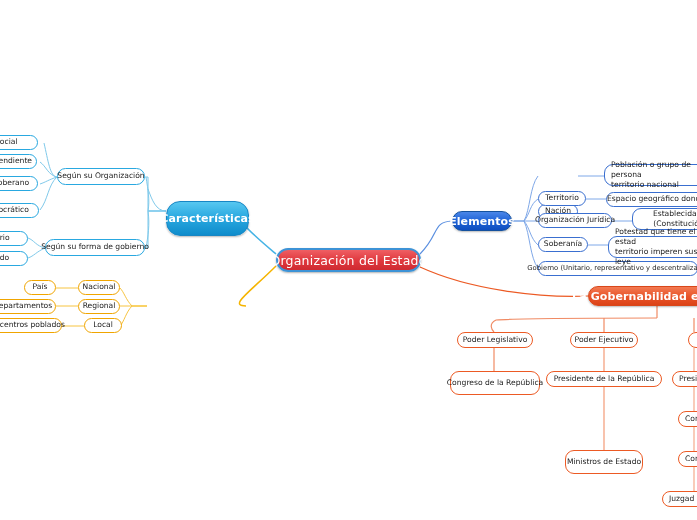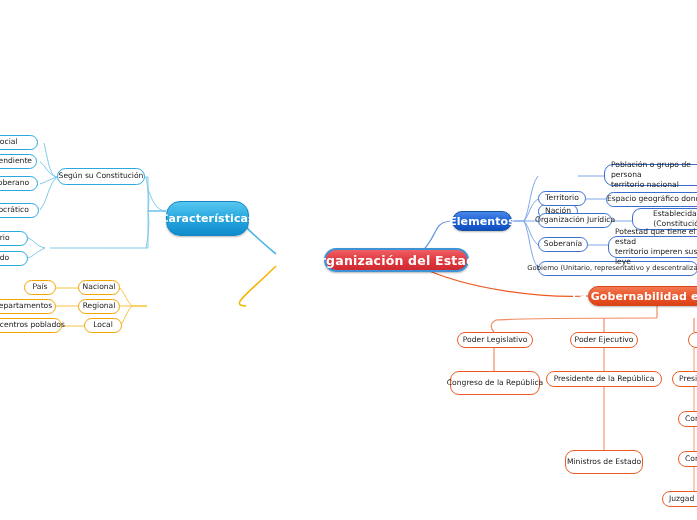--- a/index.html
+++ b/index.html
@@ -11,24 +11,23 @@
   #canvas{position:absolute;left:0;top:0;width:697px;height:520px;}
   svg.links{position:absolute;left:0;top:0;width:697px;height:520px;pointer-events:none;}
 
   .node{position:absolute;box-sizing:border-box;display:flex;align-items:center;
         justify-content:center;text-align:center;white-space:pre;}
 
   
   .root{
     border-radius:16px;border:2px solid #3d93d6;
     background:linear-gradient(180deg,#ef5f63 0%,#e0393f 52%,#cf2a31 100%);
-    color:#ffffff;font-weight:bold;font-size:12.5px;
+    color:#ffffff;font-weight:normal;font-size:12.5px;
     box-shadow:0 1px 2px rgba(0,0,0,.30);
     letter-spacing:.2px;
-    margin-left:48px;
   }
 
   
   .main{border-radius:14px;font-weight:bold;font-size:11px;letter-spacing:.1px;
         box-shadow:0 1px 2px rgba(0,0,0,.28);}
   .main.cyan{border:1px solid #1786c4;color:#ffffff;
     background:linear-gradient(180deg,#57c7f0 0%,#29a8e0 48%,#0f8ccb 100%);}
   .main.blue{border:1px solid #14519e;color:#ffffff;
     background:linear-gradient(180deg,#4a86e8 0%,#1f63d6 50%,#0f4ec0 100%);text-align:right;}
   .main.amber{border:1px solid #d79200;color:#5a3f00;
@@ -104,21 +103,22 @@
     <path d="M694 318 L 694 332" stroke="#f08a63" stroke-width="1.2" fill="none"></path>
     <path d="M494 348 L 494 372" stroke="#f08a63" stroke-width="1.2" fill="none"></path>
     <path d="M604 348 L 604 452" stroke="#f5a98a" stroke-width="1.4" fill="none"></path>
     <path d="M694 348 L 694 500" stroke="#f5a98a" stroke-width="1.2" fill="none"></path>
   </svg>
 
   <div class="node root" style="left:276px;top:248px;width:145px;height:24px;">Organización del Estado</div>
 
   <div class="node main cyan" style="left:166px;top:201px;width:83px;height:35px;">Características</div>
 
-  <div class="node box cy" style="left:57px;top:168px;width:88px;height:17px;">Según su Constitución</div>
+  <div class="node box cy" style="left:57px;top:168px;width:88px;height:17px;">Según su Organización</div>
+  <div class="node box cy" style="left:45px;top:239px;width:100px;height:17px;">Según su forma de gobierno</div>
 
   <div class="node box cy clip-l" style="left:-12px;top:135px;width:50px;height:15px;">Social</div>
   <div class="node box cy clip-l" style="left:-18px;top:154px;width:55px;height:15px;">ependiente</div>
   <div class="node box cy clip-l" style="left:-14px;top:176px;width:52px;height:15px;">Soberano</div>
   <div class="node box cy clip-l" style="left:-16px;top:203px;width:55px;height:15px;">mocrático</div>
 
   <div class="node box cy clip-l" style="left:-12px;top:231px;width:40px;height:15px;">ario</div>
   <div class="node box cy clip-l" style="left:-12px;top:251px;width:40px;height:15px;">ado</div>
 
 

